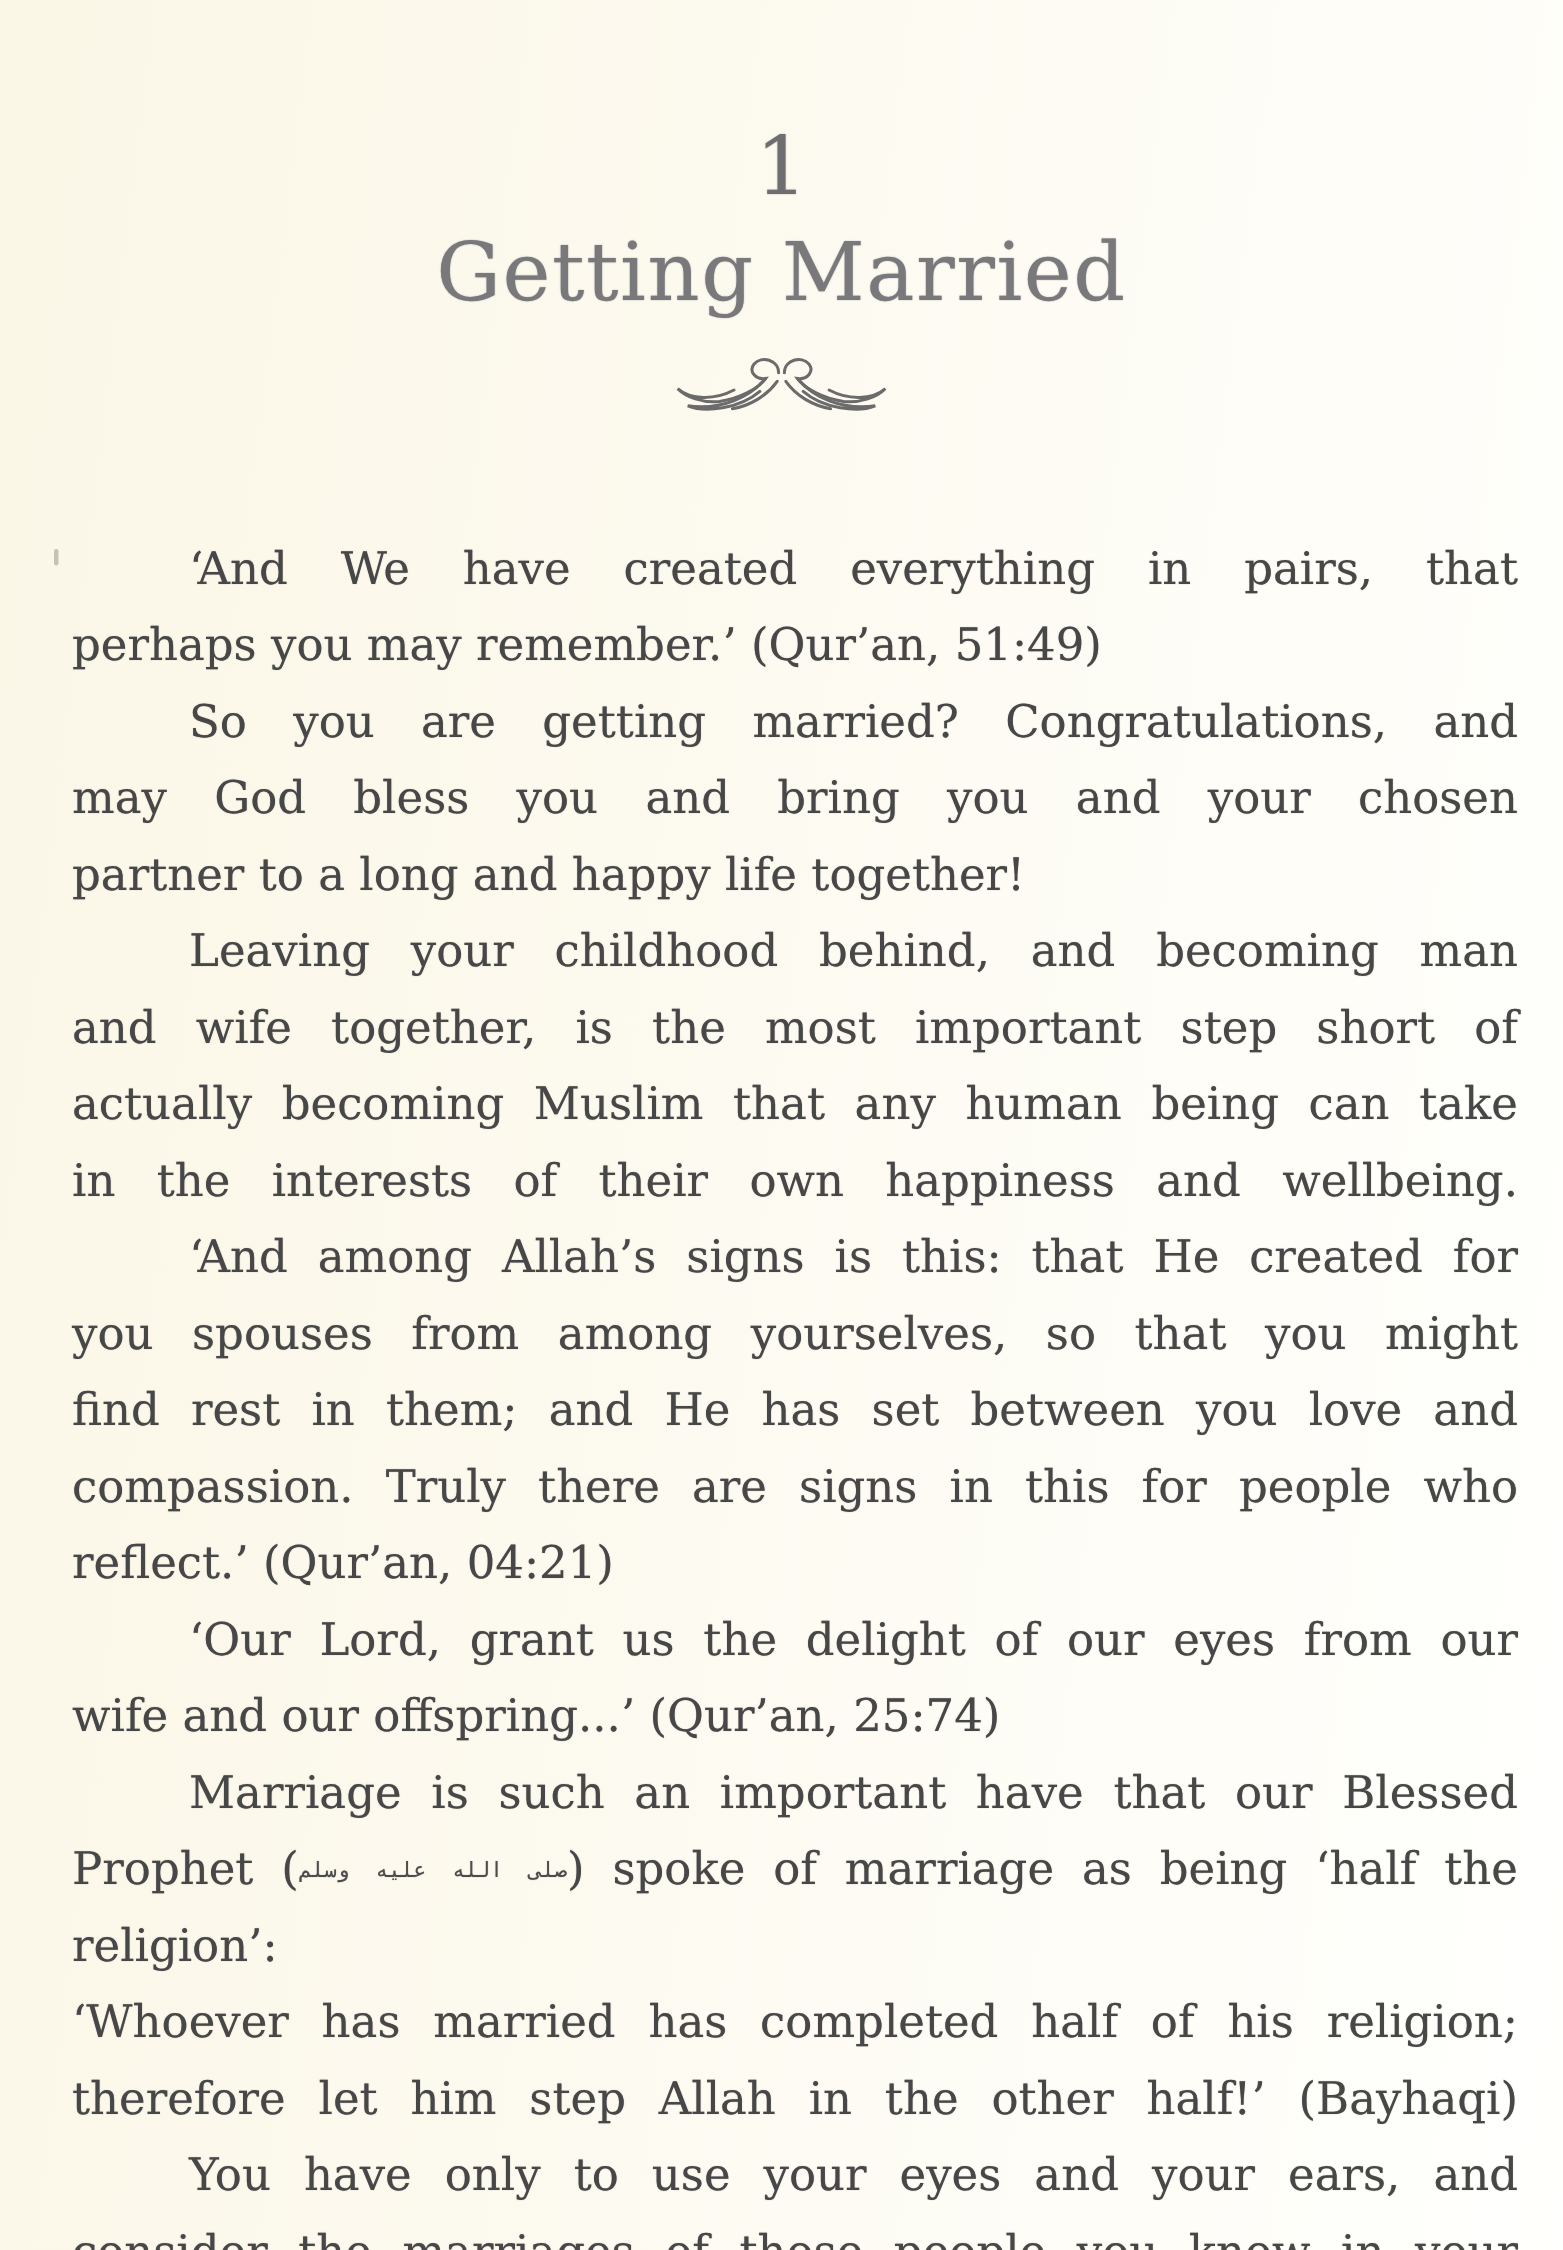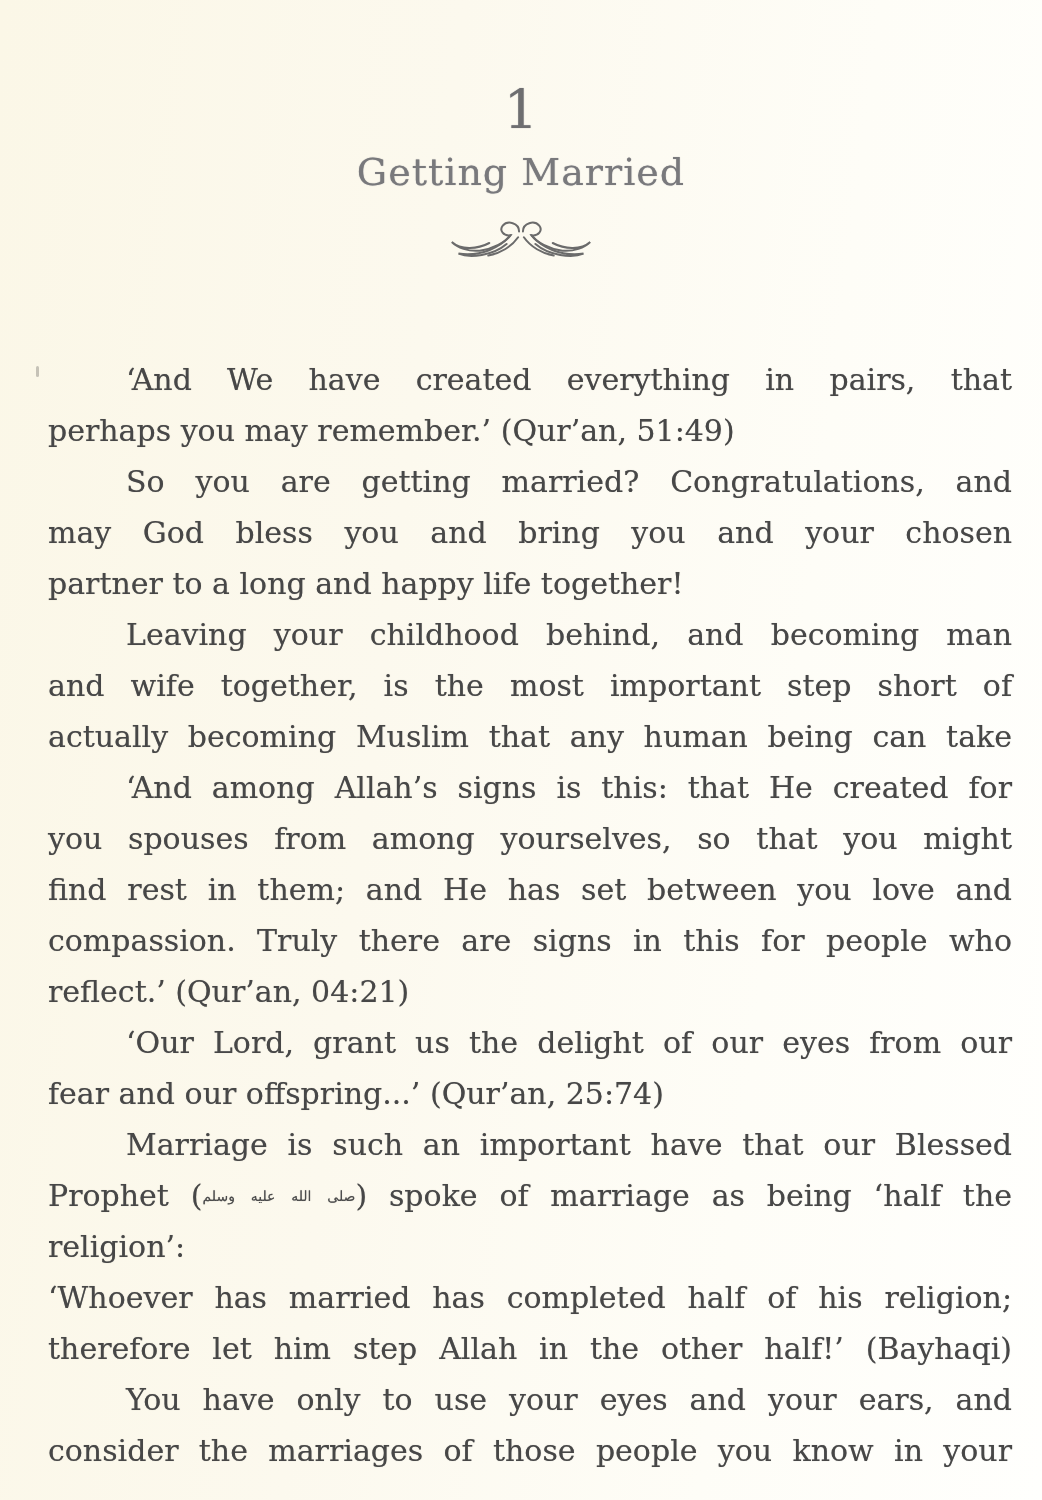--- a/index.html
+++ b/index.html
@@ -11,36 +11,36 @@
     position:relative;width:1042px;height:1500px;overflow:hidden;
     background:linear-gradient(97deg,#fbf7e7 0%,#fcf9ee 38%,#fefdf7 72%,#fffffd 100%);
   }
   .chapter-head{ text-align:center; padding-top:84px; }
   .chapter-number{
     font-size:54px;line-height:1;color:#6e6e70;
     text-shadow:0 0 1px #9b9b9d;
   }
   .chapter-title{
     margin:14px 0 0;font-weight:normal;
-    font-size:38px;line-height:1.1;color:#79797c;letter-spacing:1px;
+    font-size:54px;line-height:1.1;color:#79797c;letter-spacing:1px;
     text-shadow:0 0 1px #a0a0a2;
   }
   .ornament{ margin-top:24px; }
   .ornament svg{ width:146px;height:50px; }
   .body-text{
     position:absolute;left:48px;top:354px;width:964px;
     font-size:30px;line-height:51px;color:#474747;
     text-shadow:0 0 0.7px rgba(86,86,86,0.6);
   }
   .para{ margin:0;padding:0; }
   .line{ display:block;text-align:justify; }
   .line.j{ text-align-last:justify;-moz-text-align-last:justify; }
   .line.first{ text-indent:78px; }
   .pbuh{
-    font-family:Liberation Serif, serif;
+    font-family:Liberation Mono, monospace;
     font-size:14px;line-height:1;vertical-align:5px;letter-spacing:-0.5px;
     color:#4c4c4c;
   }
   .scan-artifact{
     position:absolute;left:36px;top:366px;width:3px;height:11px;
     background:#a9a69c;opacity:.65;border-radius:1.5px;
   }
 </style>
 </head>
 <body>
@@ -76,33 +76,34 @@
     <p class="para">
       <span class="line j first">So you are getting married?  Congratulations, and</span>
       <span class="line j">may God bless you and bring you and your chosen</span>
       <span class="line">partner to a long and happy life together!</span>
     </p>
 
     <p class="para">
       <span class="line j first">Leaving your childhood behind, and becoming man</span>
       <span class="line j">and wife together, is the most important step short of</span>
       <span class="line j">actually becoming Muslim that any human being can take</span>
+      <span class="line j">in the interests of their own happiness and wellbeing.</span>
     </p>
 
     <p class="para">
       <span class="line j first">‘And among Allah’s signs is this: that He created for</span>
       <span class="line j">you spouses from among yourselves, so that you might</span>
       <span class="line j">find rest in them; and He has set between you love and</span>
       <span class="line j">compassion. Truly there are signs in this for people who</span>
       <span class="line">reflect.’ (Qur’an, 04:21)</span>
     </p>
 
     <p class="para">
       <span class="line j first">‘Our Lord, grant us the delight of our eyes from our</span>
-      <span class="line">fear and our offspring...’ (Qur’an, 25:74)</span>
+      <span class="line">wife and our offspring...’ (Qur’an, 25:74)</span>
     </p>
 
     <p class="para">
       <span class="line j first">Marriage is such an important have that our Blessed</span>
       <span class="line j"><span>Prophet (</span><span class="pbuh">صلى الله عليه وسلم</span><span>) spoke of marriage as being ‘half the religion’:</span></span>
       <span class="line j">‘Whoever has married has completed half of his religion;</span>
       <span class="line j">therefore let him step Allah in the other half!’ (Bayhaqi)</span>
     </p>
 
     <p class="para">

